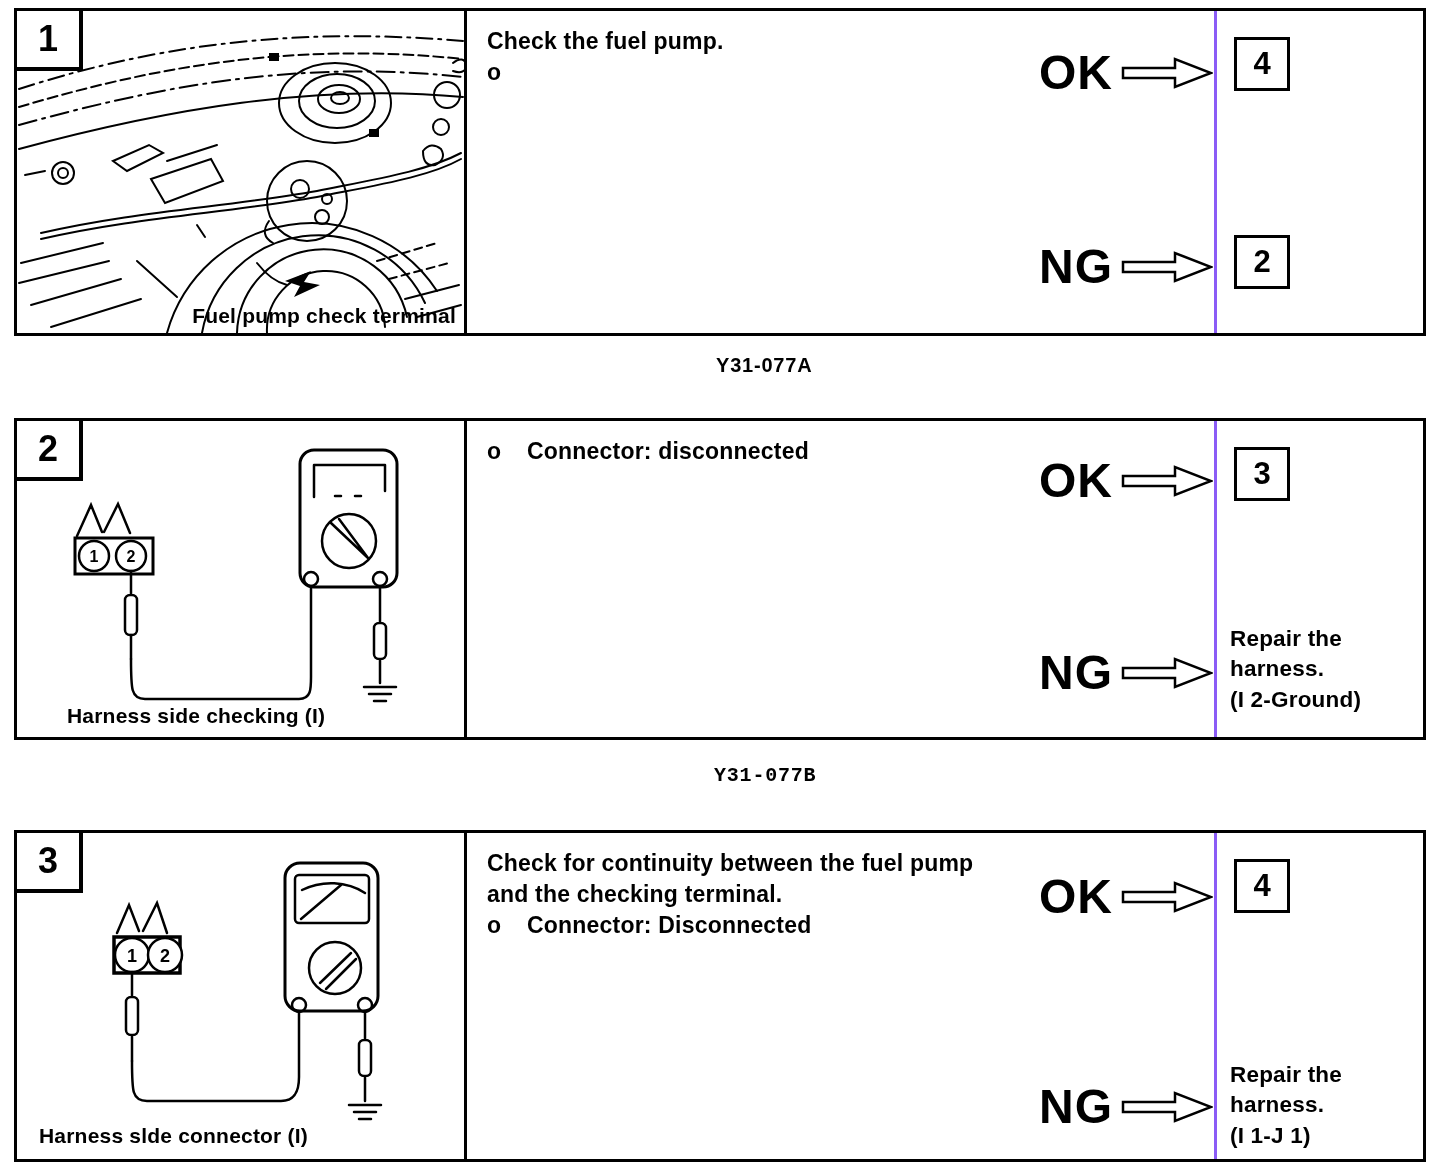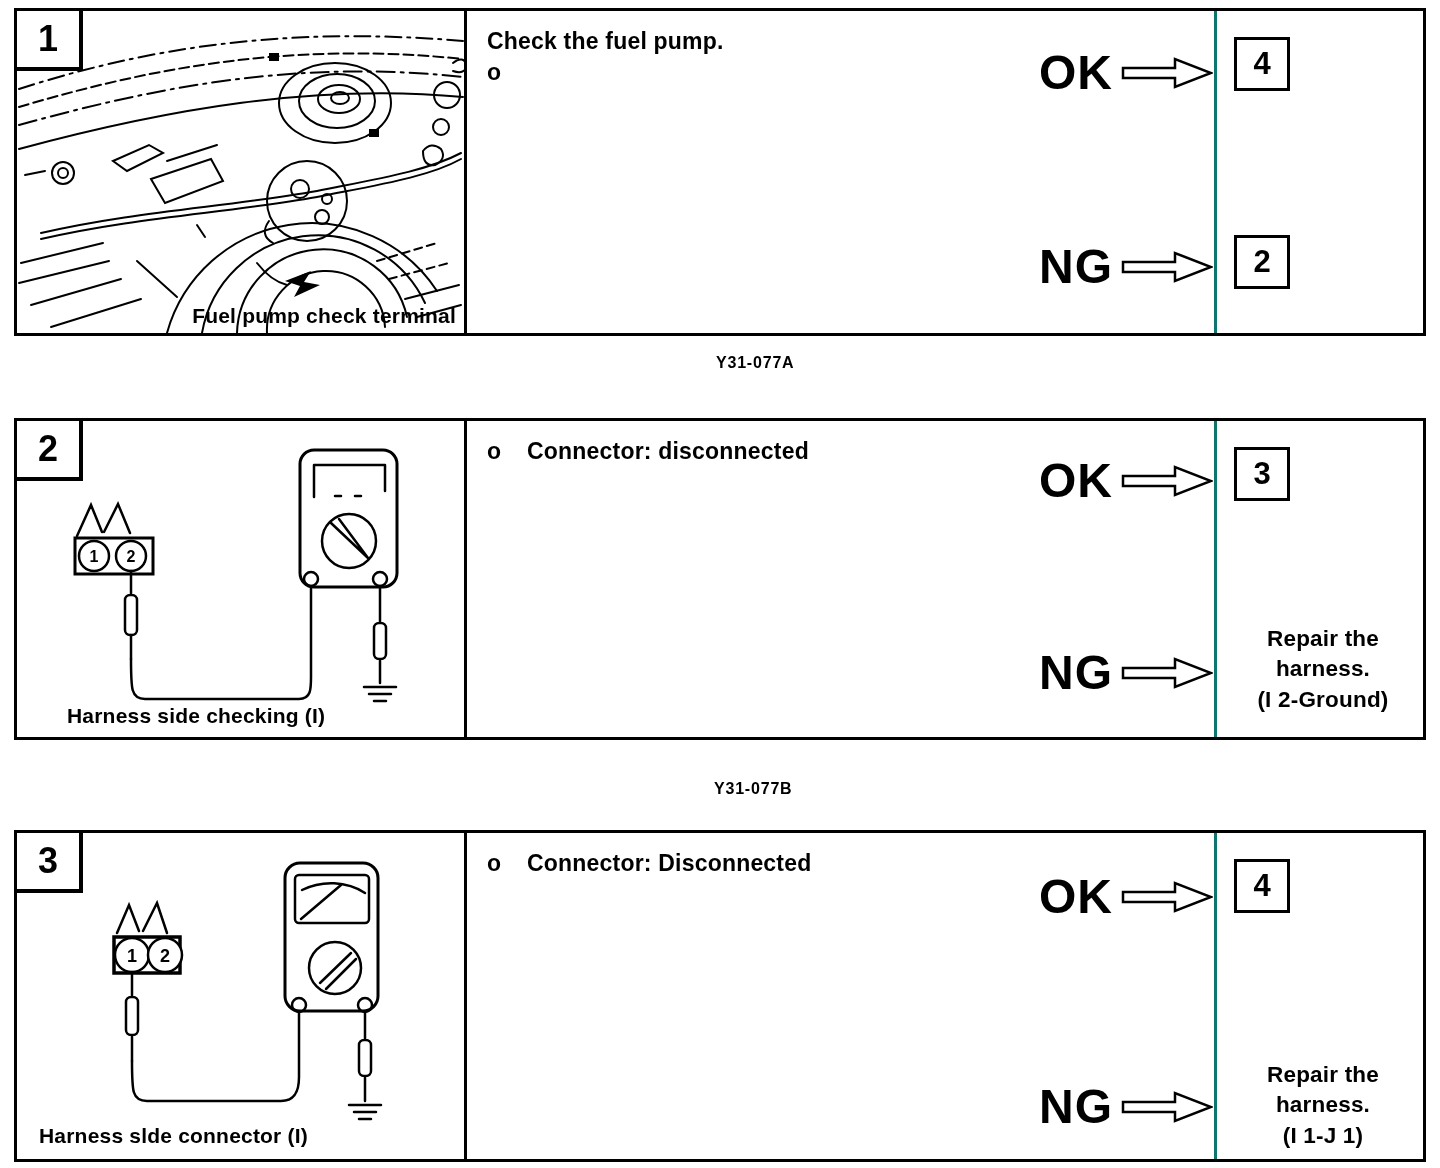--- a/index.html
+++ b/index.html
@@ -15,21 +15,21 @@
     position:absolute; left:14px; width:1412px;
     border:3px solid #000; background:#fff; box-sizing:border-box;
     display:flex;
   }
   .row-1 { top:8px;   height:328px; }
   .row-2 { top:418px; height:322px; }
   .row-3 { top:830px; height:332px; }
 
   .cell { box-sizing:border-box; position:relative; }
   .cell-illustration { width:450px; border-right:3px solid #000; overflow:hidden; }
-  .cell-text { flex:1; border-right:3px solid #0f766e; }
+  .cell-text { flex:1; border-right:3px solid #8b5cf6; }
   .cell-result { width:206px; }
 
   
   .step-box {
     position:absolute; top:0; left:0; width:62px; height:56px;
     background:#fff; border-right:4px solid #000; border-bottom:4px solid #000;
     display:flex; align-items:center; justify-content:center;
     font-size:36px; font-weight:700; z-index:3;
   }
 
@@ -62,31 +62,31 @@
   
   .ref-box {
     width:56px; height:54px; border:3px solid #000; box-sizing:border-box;
     display:flex; align-items:center; justify-content:center;
     font-size:31px; font-weight:700; background:#fff;
   }
   .ok-ref { margin:26px 0 0 17px; }
   .row-1 .ng-ref { position:absolute; top:224px; left:17px; margin:0; }
   .result-text {
     position:absolute; left:13px; width:186px;
-    font-size:22.5px; font-weight:600; line-height:30.5px; letter-spacing:0.2px;text-align:center;
+    font-size:22.5px; font-weight:600; line-height:30.5px; letter-spacing:0.2px;
   }
   .row-2 .result-text { bottom:22px; }
   .row-3 .result-text { bottom:8px; }
 
   
   .caption {
-    position:absolute; font-size:16px; font-weight:600; letter-spacing:0.8px;
+    position:absolute; font-size:20px; font-weight:600; letter-spacing:0.8px;
   }
   .caption-a { top:354px; left:716px; }
-  .caption-b { top:780px; left:714px; }
+  .caption-b { top:764px; left:714px;font-family:Liberation Mono, monospace; }
 
   svg text { font-family:"Liberation Sans", sans-serif; }
 </style>
 </head>
 <body>
 
 <div class="sheet">
 
   <div class="flow-row row-1">
     <div class="cell cell-illustration">
@@ -269,20 +269,21 @@
           <path d="M332,272 L364,272 M337,279 L359,279 M342,286 L354,286"></path>
         </g>
         <text x="115" y="129" font-size="18" font-weight="bold" text-anchor="middle" fill="#000">1</text>
         <text x="148" y="129" font-size="18" font-weight="bold" text-anchor="middle" fill="#000">2</text>
       </svg>
       <div class="illus-label">Harness slde connector (I)</div>
     </div>
 
     <div class="cell cell-text">
       <div class="text-block">
+        <div class="instruction">Check for continuity between the fuel pump and the checking terminal.</div>
         <div class="bullet">
           <span class="marker">o</span>
           <span class="bullet-text">Connector: Disconnected</span>
         </div>
       </div>
       <div class="verdict ok-group">
         <span class="verdict-label">OK</span>
         <svg class="arrow-icon" width="92" height="36" viewBox="0 0 92 36">
           <polygon points="2,13 54,13 54,4 90,18 54,32 54,23 2,23" fill="#fff" stroke="#000" stroke-width="2.5"></polygon>
         </svg>

